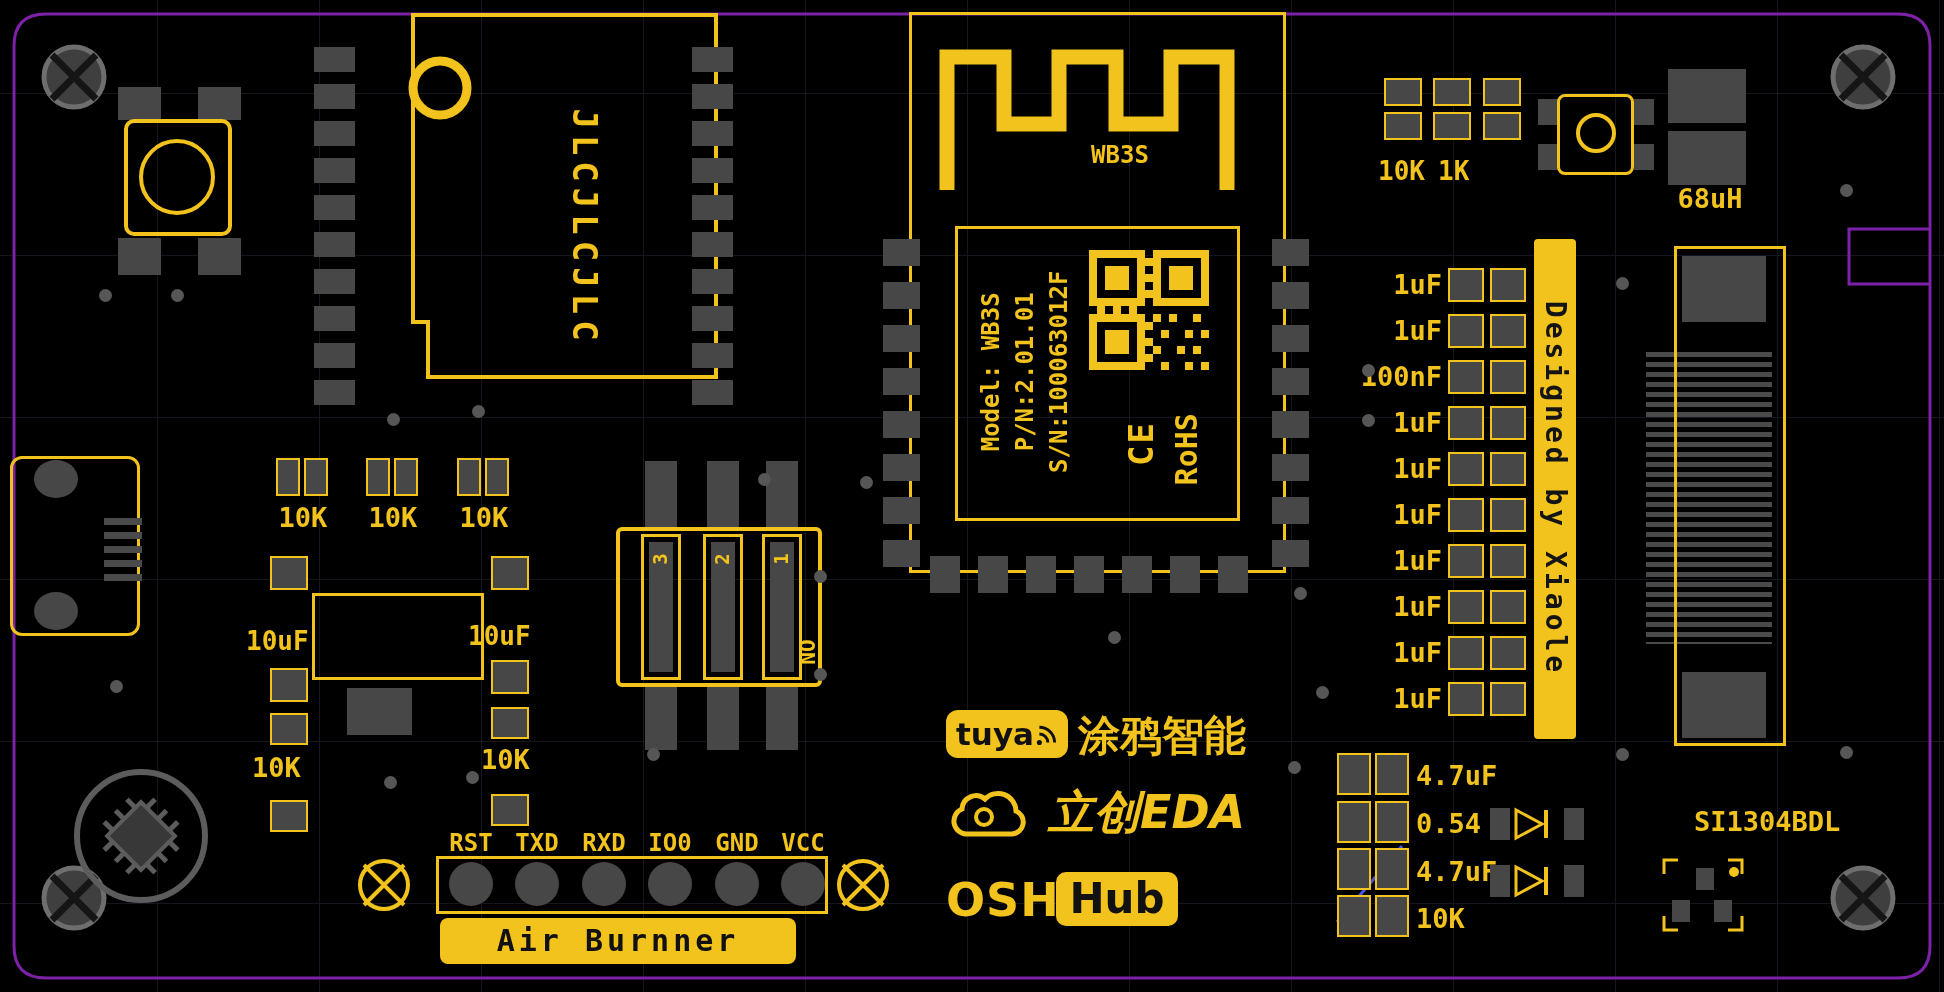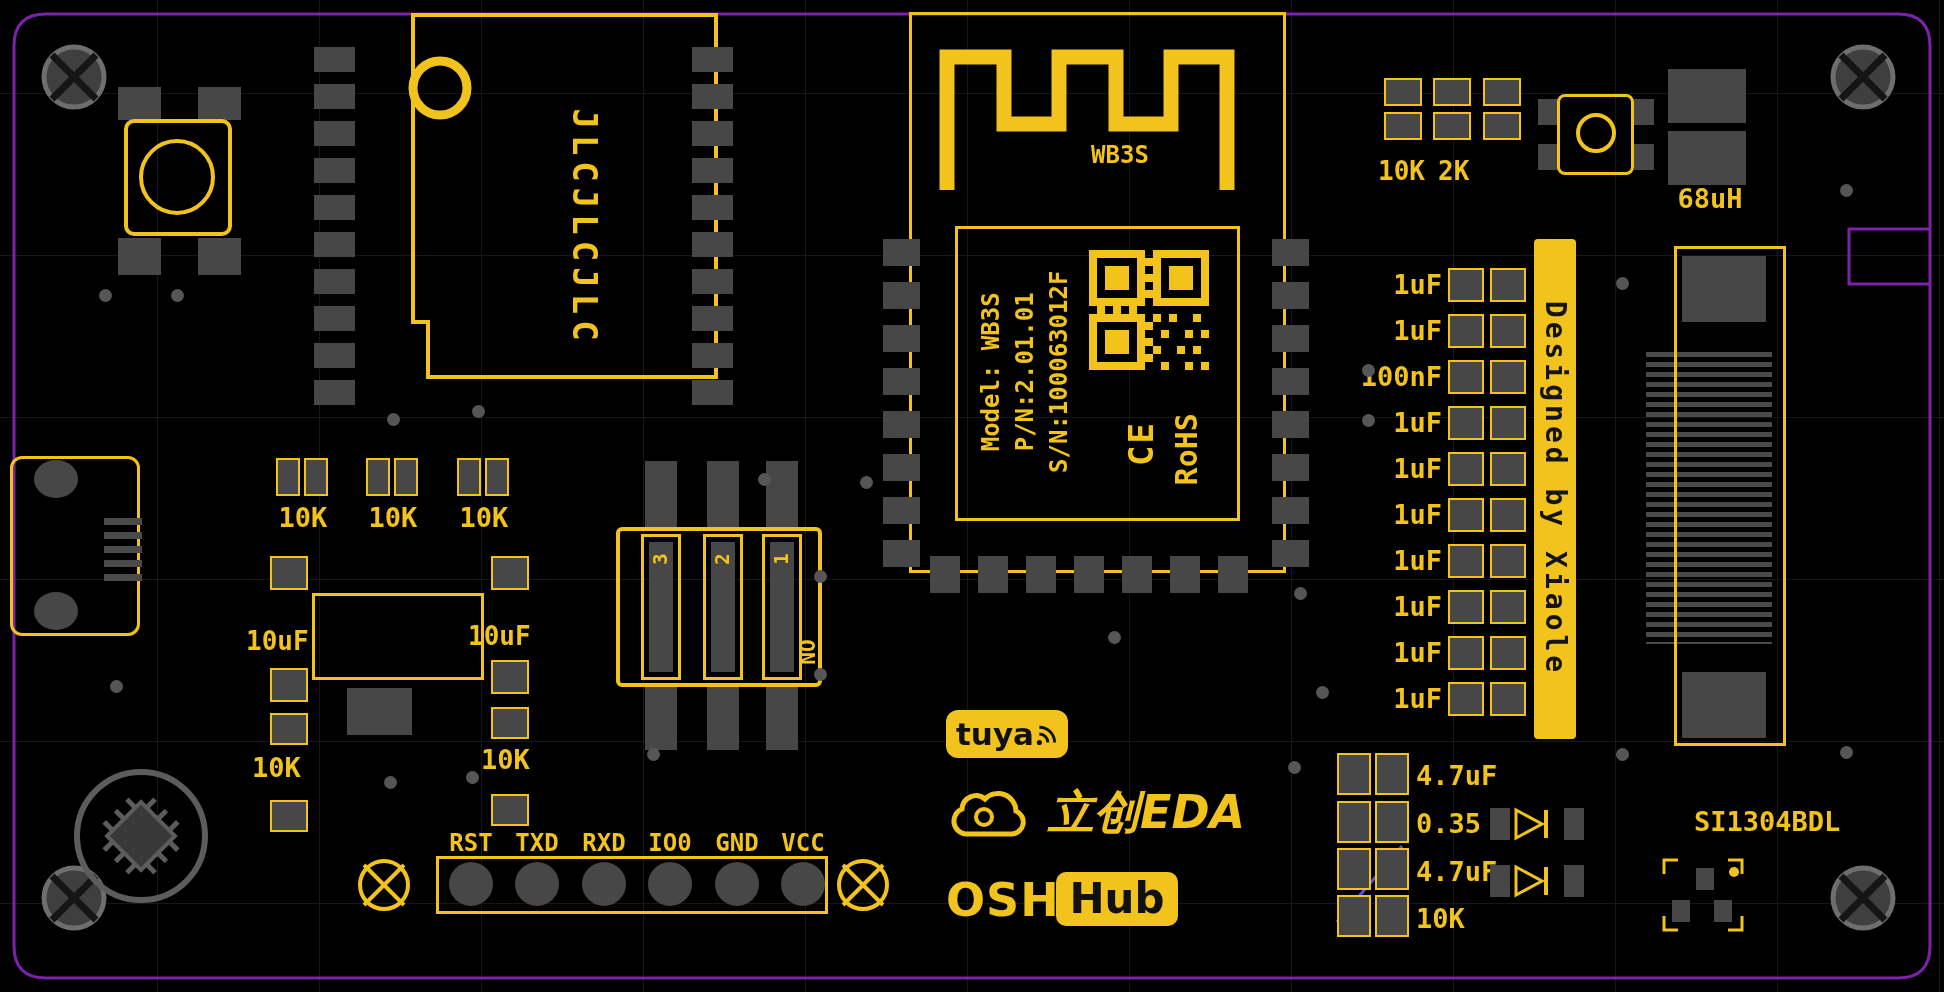--- a/index.html
+++ b/index.html
@@ -159,21 +159,21 @@
   <div class="lab rotm90 ctr" style="left:1102px;top:424px;width:80px;font-size:34px;letter-spacing:2px">CE</div>
   <div class="lab rotm90 ctr" style="left:1127px;top:432px;width:120px;font-size:30px">RoHS</div>
 
   <div class="padb" style="left:1384px;top:78px;width:38px;height:28px"></div>
   <div class="padb" style="left:1384px;top:112px;width:38px;height:28px"></div>
   <div class="padb" style="left:1433px;top:78px;width:38px;height:28px"></div>
   <div class="padb" style="left:1433px;top:112px;width:38px;height:28px"></div>
   <div class="padb" style="left:1483px;top:78px;width:38px;height:28px"></div>
   <div class="padb" style="left:1483px;top:112px;width:38px;height:28px"></div>
   <div class="lab" style="left:1378px;top:157px;font-size:26px">10K</div>
-  <div class="lab" style="left:1438px;top:157px;font-size:26px">2K</div>
+  <div class="lab" style="left:1438px;top:157px;font-size:26px">1K</div>
 
   <div class="pad" style="left:1538px;top:99px;width:20px;height:26px"></div>
   <div class="pad" style="left:1538px;top:144px;width:20px;height:26px"></div>
   <div class="pad" style="left:1634px;top:99px;width:20px;height:26px"></div>
   <div class="pad" style="left:1634px;top:144px;width:20px;height:26px"></div>
   <div class="out" style="left:1557px;top:94px;width:77px;height:81px;border-radius:8px"></div>
   <div class="abs" style="left:1576px;top:113px;width:40px;height:40px;border:4px solid #F2C21D;border-radius:50%"></div>
 
   <div class="pad" style="left:1668px;top:69px;width:78px;height:54px"></div>
   <div class="pad" style="left:1668px;top:131px;width:78px;height:54px"></div>
@@ -272,51 +272,53 @@
   <div class="lab ctr" style="left:630px;top:830px;width:80px;font-size:24px">IO0</div>
   <div class="lab ctr" style="left:697px;top:830px;width:80px;font-size:24px">GND</div>
   <div class="lab ctr" style="left:763px;top:830px;width:80px;font-size:24px">VCC</div>
   <div class="out" style="left:436px;top:856px;width:392px;height:58px;border-width:3px"></div>
   <div class="pad" style="left:449px;top:862px;width:44px;height:44px;border-radius:50%"></div>
   <div class="pad" style="left:515px;top:862px;width:44px;height:44px;border-radius:50%"></div>
   <div class="pad" style="left:582px;top:862px;width:44px;height:44px;border-radius:50%"></div>
   <div class="pad" style="left:648px;top:862px;width:44px;height:44px;border-radius:50%"></div>
   <div class="pad" style="left:715px;top:862px;width:44px;height:44px;border-radius:50%"></div>
   <div class="pad" style="left:781px;top:862px;width:44px;height:44px;border-radius:50%"></div>
+  <div class="ybadge ctr" style="left:440px;top:918px;width:356px;height:46px;border-radius:8px;font-size:30px;line-height:46px;letter-spacing:4px;font-family:'DejaVu Sans Mono',monospace">Air Burnner</div>
 
   <svg class="abs" style="left:352px;top:853px" width="64" height="64">
     <circle cx="32" cy="32" r="24" fill="none" stroke="#F2C21D" stroke-width="4"></circle>
     <path d="M12,12 L52,52 M52,12 L12,52" stroke="#F2C21D" stroke-width="4"></path>
   </svg>
   <svg class="abs" style="left:831px;top:853px" width="64" height="64">
     <circle cx="32" cy="32" r="24" fill="none" stroke="#F2C21D" stroke-width="4"></circle>
     <path d="M12,12 L52,52 M52,12 L12,52" stroke="#F2C21D" stroke-width="4"></path>
   </svg>
 
   <div class="ybadge" style="left:946px;top:710px;width:122px;height:48px;border-radius:12px;display:flex;align-items:center;padding:0 10px;gap:2px">
     <span style="font-family:'DejaVu Sans',sans-serif;font-size:31px;font-weight:800;color:#111">tuya</span>
     <svg width="26" height="28" viewBox="0 0 26 28">
       <circle cx="4" cy="24" r="3" fill="#111"></circle>
       <path d="M4,14 A10,10 0 0 1 14,24 M4,6 A18,18 0 0 1 22,24" fill="none" stroke="#111" stroke-width="3.5"></path>
     </svg>
   </div>
+  <div class="lab" style="left:1078px;top:712px;font-size:42px;font-family:'DejaVu Sans',sans-serif">涂鸦智能</div>
   <svg class="abs" style="left:944px;top:776px" width="92" height="72">
     <path d="M22,58 h46 a12,12 0 0 0 4,-23 a18,18 0 0 0 -31,-12 a14,14 0 0 0 -23,10 a13,13 0 0 0 4,25 z" fill="none" stroke="#F2C21D" stroke-width="5"></path>
     <circle cx="40" cy="41" r="8" fill="none" stroke="#F2C21D" stroke-width="4"></circle>
   </svg>
   <div class="lab" style="left:946px;top:874px;font-size:46px;font-family:'DejaVu Sans',sans-serif;font-weight:900;letter-spacing:1px">OSHW</div>
   <div class="lab" style="left:1048px;top:786px;font-size:46px;font-style:italic;font-family:'DejaVu Sans',sans-serif;font-weight:800">立创EDA</div>
   <div class="ybadge ctr" style="left:1056px;top:872px;width:122px;height:54px;border-radius:10px;font-size:42px;line-height:54px;font-family:'DejaVu Sans',sans-serif;font-weight:900">Hub</div>
 
   <div class="padb" style="left:1337px;top:753px;width:34px;height:42px"></div>
   <div class="padb" style="left:1375px;top:753px;width:34px;height:42px"></div>
   <div class="lab" style="left:1416px;top:760px;font-size:27px">4.7uF</div>
   <div class="padb" style="left:1337px;top:801px;width:34px;height:42px"></div>
   <div class="padb" style="left:1375px;top:801px;width:34px;height:42px"></div>
-  <div class="lab" style="left:1416px;top:808px;font-size:27px">0.35</div>
+  <div class="lab" style="left:1416px;top:808px;font-size:27px">0.54</div>
   <div class="padb" style="left:1337px;top:848px;width:34px;height:42px"></div>
   <div class="padb" style="left:1375px;top:848px;width:34px;height:42px"></div>
   <div class="lab" style="left:1416px;top:856px;font-size:27px">4.7uF</div>
   <div class="padb" style="left:1337px;top:895px;width:34px;height:42px"></div>
   <div class="padb" style="left:1375px;top:895px;width:34px;height:42px"></div>
   <div class="lab" style="left:1416px;top:903px;font-size:27px">10K</div>
 
   <div class="pad" style="left:1490px;top:808px;width:20px;height:32px"></div>
   <div class="pad" style="left:1564px;top:808px;width:20px;height:32px"></div>
   <svg class="abs" style="left:1512px;top:806px" width="50" height="36">

